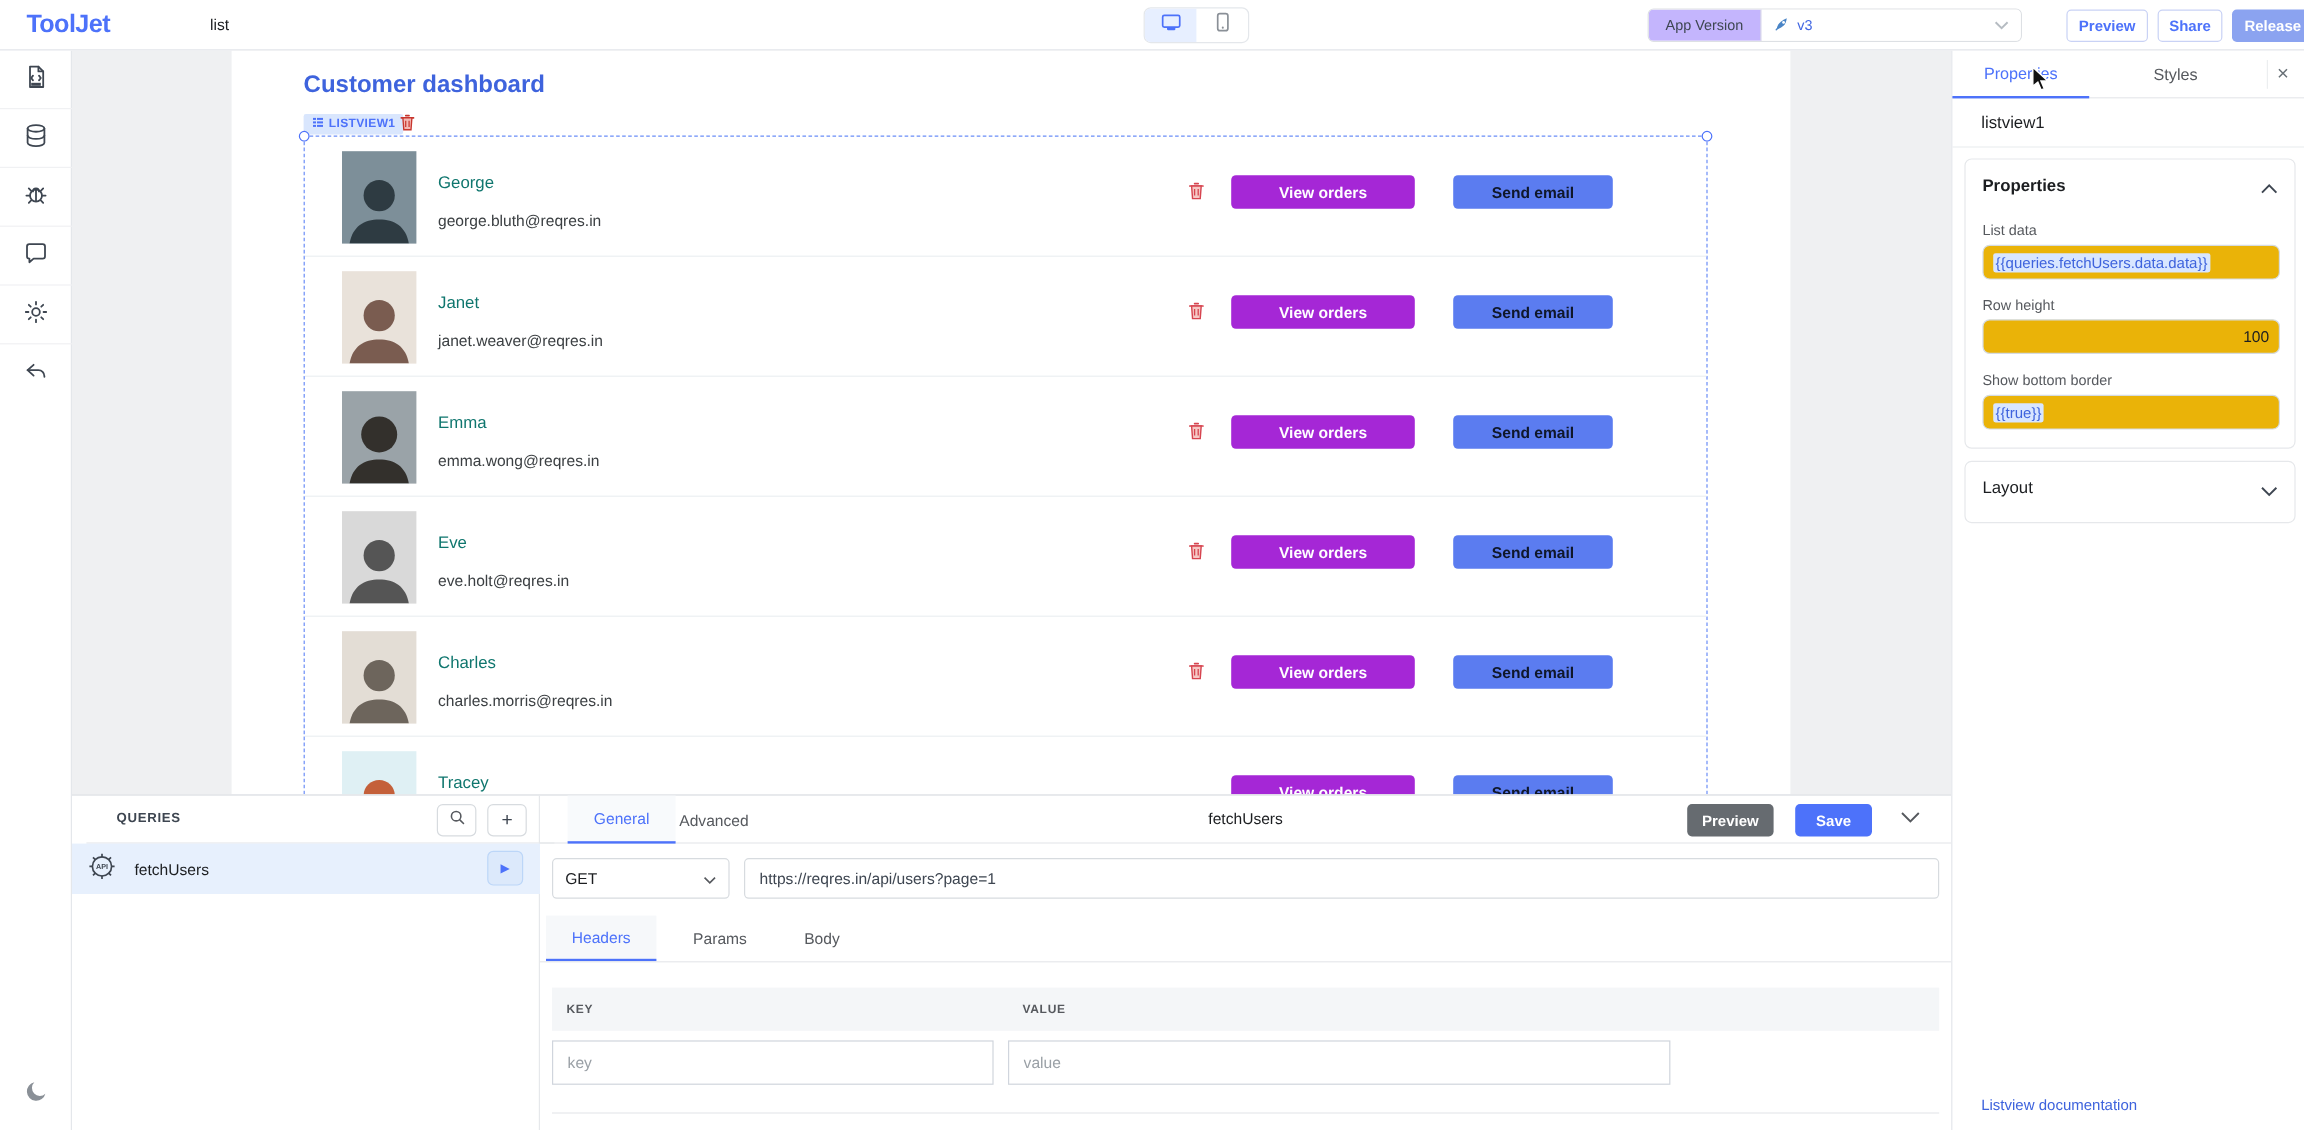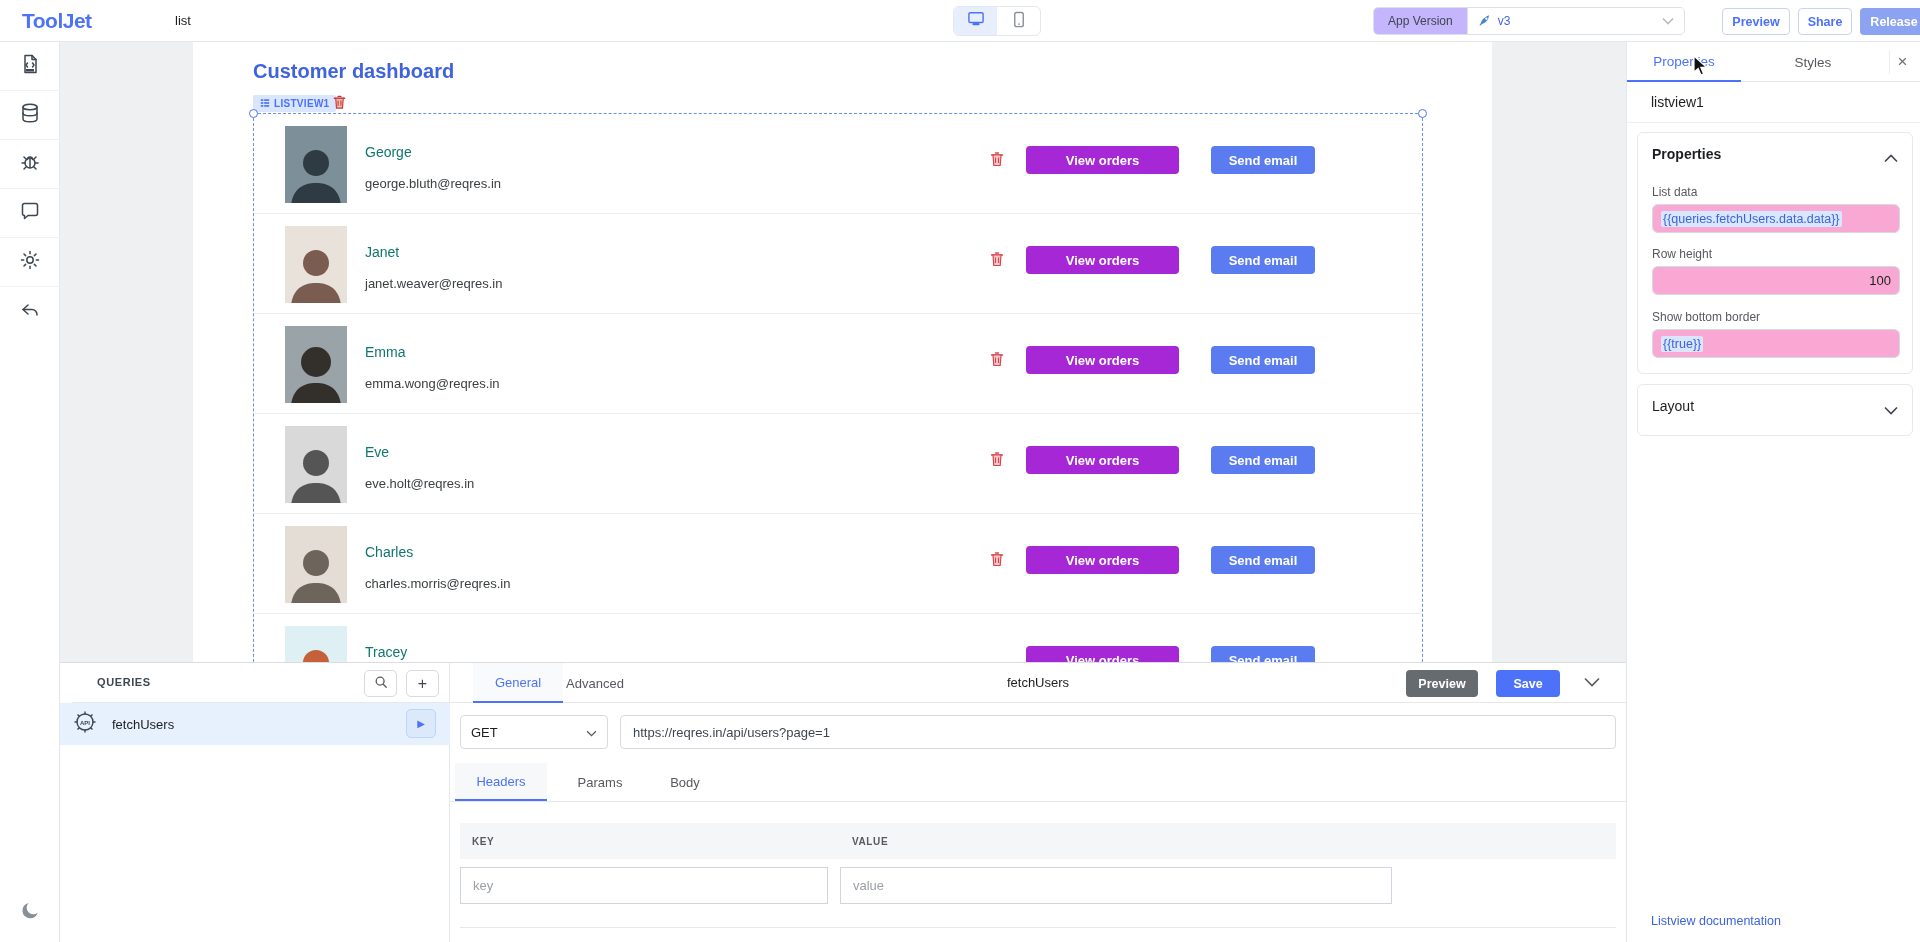--- a/index.html
+++ b/index.html
@@ -35,21 +35,21 @@
   .chip-trash { position:absolute; left:139px; top:52px; }
   #listview { position:absolute; left:60px; top:71px; width:1170px; height:604px; border:1px dashed #6a8df7; background:#fff; }
   .handle { position:absolute; width:9px; height:9px; background:#fff; border:1.5px solid #4d72fa; border-radius:50%; z-index:5; }
   .lv-row { position:relative; width:100%; height:100px; border-bottom:1px solid #eceff2; }
   .avatar { position:absolute; left:31px; top:12px; width:62px; height:77px; display:flex; align-items:flex-end; justify-content:center; overflow:hidden; }
   .avatar svg { display:block; }
   .row-name { position:absolute; left:111px; top:30px; font-size:14px; color:#0f766e; }
   .row-email { position:absolute; left:111px; top:62px; font-size:13px; color:#3c4043; }
   .row-trash { position:absolute; left:735px; top:36px; cursor:pointer; }
   .vo-btn { position:absolute; left:772px; top:32px; width:153px; height:28px; background:#a527d6; color:#fff; font-weight:bold; font-size:13px; border-radius:4px; display:flex; align-items:center; justify-content:center; cursor:pointer; }
-  .se-btn { position:absolute; left:957px; top:32px; width:104px; height:28px; background:#5b7cf0; color:#ffffff; font-weight:bold; font-size:13px; border-radius:4px; display:flex; align-items:center; justify-content:center; cursor:pointer; }
+  .se-btn { position:absolute; left:957px; top:32px; width:133px; height:28px; background:#5b7cf0; color:#0f172a; font-weight:bold; font-size:13px; border-radius:4px; display:flex; align-items:center; justify-content:center; cursor:pointer; }
 
   
   #queries-panel { position:absolute; left:60px; top:662px; width:1566px; height:280px; background:#fff; border-top:1px solid #dadde2; z-index:20; }
   #query-list { position:absolute; left:0; top:0; width:390px; height:280px; border-right:1px solid #e6e8eb; }
   .ql-header { position:absolute; left:12px; top:0; width:390px; height:40px; border-bottom:1px solid #e6e8eb; }
   .ql-title { position:absolute; left:25px; top:13px; font-size:11px; font-weight:bold; color:#3e4651; letter-spacing:0.6px; }
   .sq-btn { position:absolute; top:7px; width:33px; height:27px; border:1px solid #d7dbdf; border-radius:5px; background:#fff; display:flex; align-items:center; justify-content:center; color:#56595e; cursor:pointer; }
   .query-item { position:absolute; left:0; top:40px; width:390px; height:42px; background:#e7f0fd; display:flex; align-items:center; cursor:pointer; }
   .query-item .q-icon { margin-left:12px; }
   .query-item .q-name { margin-left:14px; font-size:13px; color:#1c1e21; }
@@ -92,21 +92,21 @@
   #it-styles { left:114px; width:144px; }
   .insp-close { position:absolute; right:6px; top:8px; width:26px; height:24px; display:flex; align-items:center; justify-content:center; font-size:17px; color:#687076; border-left:1px solid #eceef0; cursor:pointer; }
   .widget-name { position:absolute; left:24px; top:52px; font-size:14px; color:#1c1e21; }
   .wn-line { position:absolute; left:0; top:80px; width:294px; border-bottom:1px solid #eceef0; }
   .insp-card { position:absolute; left:10px; width:276px; background:#fff; border:1px solid #e6e8eb; border-radius:6px; }
   #card-properties { top:90px; height:242px; }
   #card-layout { top:342px; height:52px; }
   .card-head { position:absolute; left:14px; top:13px; font-size:14px; font-weight:bold; color:#1c1e21; }
   .card-chev { position:absolute; right:14px; top:16px; color:#3e4651; cursor:pointer; }
   .prop-label { position:absolute; left:14px; font-size:12px; color:#56595e; }
-  .prop-input { position:absolute; left:14px; width:248px; height:29px; border:1px solid #d5dbe1; border-radius:6px; display:flex; align-items:center; padding:0 8px; font-size:12.5px; background:#f9a8d4; }
+  .prop-input { position:absolute; left:14px; width:248px; height:29px; border:1px solid #d5dbe1; border-radius:6px; display:flex; align-items:center; padding:0 8px; font-size:12.5px; background:#eab308; }
   .code-hl { background:#d8e6ff; color:#3e63dd; padding:1px 2px; border-radius:2px; }
   .plain-val { color:#1c1e21; font-size:13px; }
   .doc-link { position:absolute; left:24px; bottom:14px; font-size:12.5px; color:#3e63dd; cursor:pointer; }
 
   
   #cursor { position:absolute; left:1693px; top:55px; z-index:99; pointer-events:none; }
 
   .icon-stroke { stroke:#3e4651; fill:none; stroke-width:1.5; stroke-linecap:round; stroke-linejoin:round; }
 </style>
 </head>

